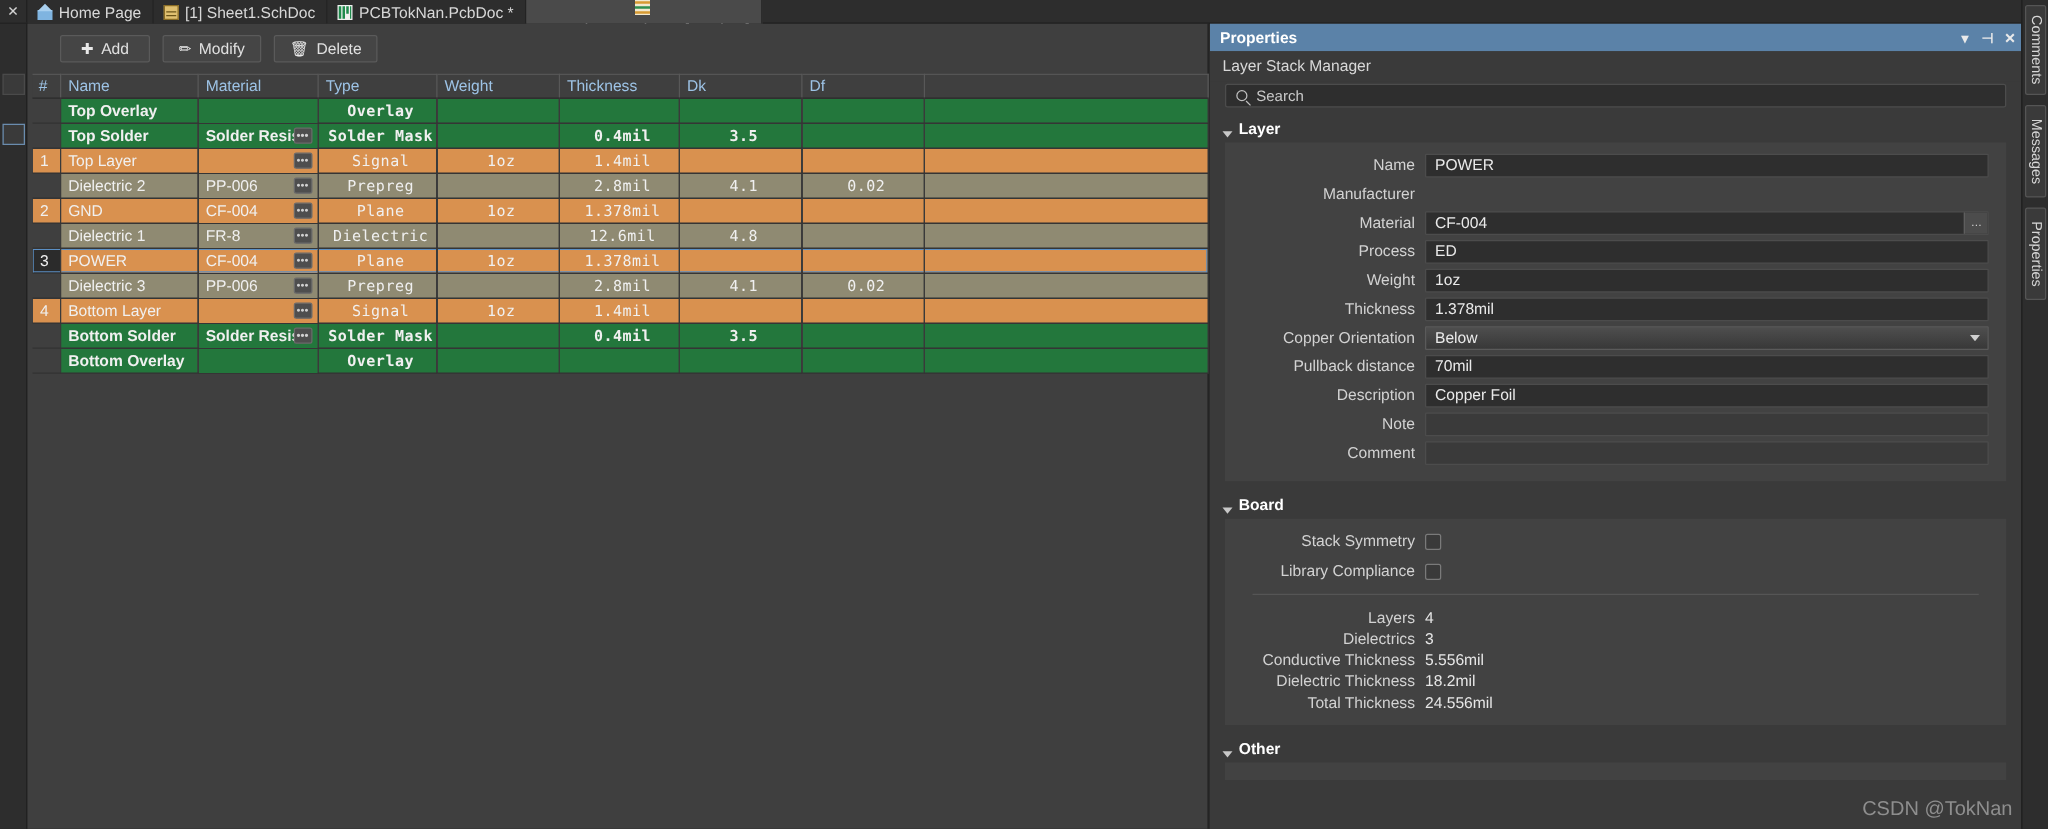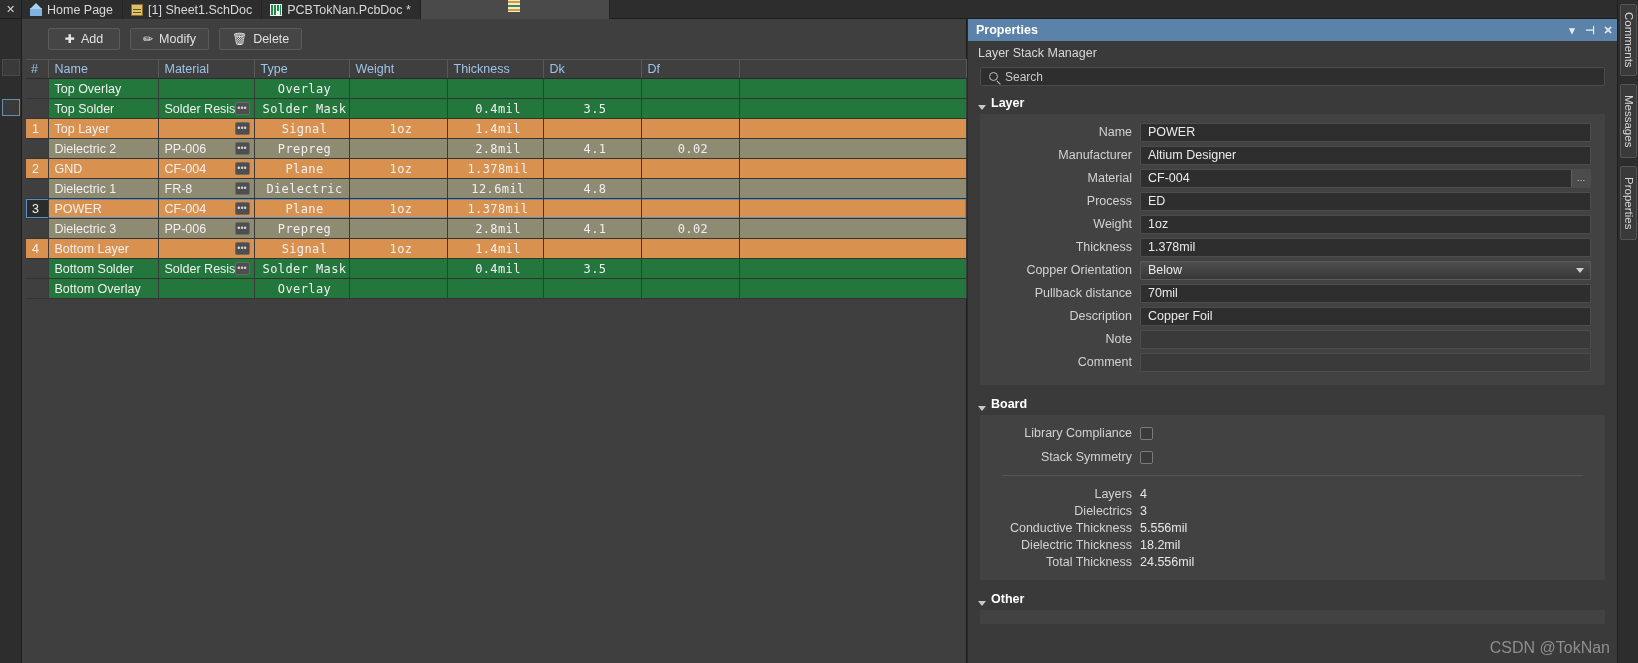--- a/index.html
+++ b/index.html
@@ -79,21 +79,21 @@
     height:19px; background:#3f3f3f; color:#9dc3e6; font-weight:normal;
     text-align:left; padding:0 0 0 6px; font-size:12.5px;
     border-right:1px solid #585858; border-bottom:1px solid #2b2b2b; border-top:1px solid #555;
   }
   table.stack th.idx { padding-left:5px; }
   table.stack td {
     height:20px; padding:0 0 0 6px; color:#f0f0f0;
     border-right:1px solid #3a3a3a; border-bottom:1px solid #333;
     overflow:hidden; white-space:nowrap;
   }
-  tr.r-green td { background:#23773c; }
+  tr.r-green td { background:#23773c;font-weight:bold; }
   tr.r-orange td { background:#d9914f; }
   tr.r-diel td { background:#8f8a72; }
   td.idx { text-align:left; padding-left:5px; color:#f5f5f5; }
   tr.r-green td.idx { background:#3f3f3f; }
   tr.r-diel td.idx { background:#3f3f3f; }
   td.mono { font-family:"DejaVu Sans Mono","Liberation Mono",monospace; font-size:12px; letter-spacing:0.4px;text-align:center;}
   td.matcell { position:relative; }
   .ellipsis-btn {
     position:absolute; right:4px; top:3px; width:15px; height:13px;
     background:#4e4e4e; border:1px solid #6a6a6a; border-radius:2px;
@@ -382,23 +382,20 @@
     </div>
     <div class="section-body" id="layer-fields">
         <div class="frow">
           <div class="flabel">Name</div>
           <div class="fctl">
             <span>POWER</span>
           </div>
         </div>
         <div class="frow">
           <div class="flabel">Manufacturer</div>
-          <div class="fctl">
-            <span>Altium Designer</span>
-          </div>
         </div>
         <div class="frow">
           <div class="flabel">Material</div>
           <div class="fctl withbtn">
             <span>CF-004</span>
             <span class="mbtn">…</span>
           </div>
         </div>
         <div class="frow">
           <div class="flabel">Process</div>
@@ -451,25 +448,25 @@
         </div>
       </div>
 
     <div class="section-head">
       <span class="tri"></span>
       <span>Board</span>
     </div>
     <div class="section-body">
       <div id="board-checks">
           <div class="cbrow">
+            <div class="flabel">Stack Symmetry</div>
+            <div class="cb"></div>
+          </div>
+          <div class="cbrow">
             <div class="flabel">Library Compliance</div>
-            <div class="cb"></div>
-          </div>
-          <div class="cbrow">
-            <div class="flabel">Stack Symmetry</div>
             <div class="cb"></div>
           </div>
         </div>
       <div class="divider"></div>
       <div id="board-info">
           <div class="inforow">
             <div class="flabel">Layers</div>
             <div class="infoval">4</div>
           </div>
           <div class="inforow">

